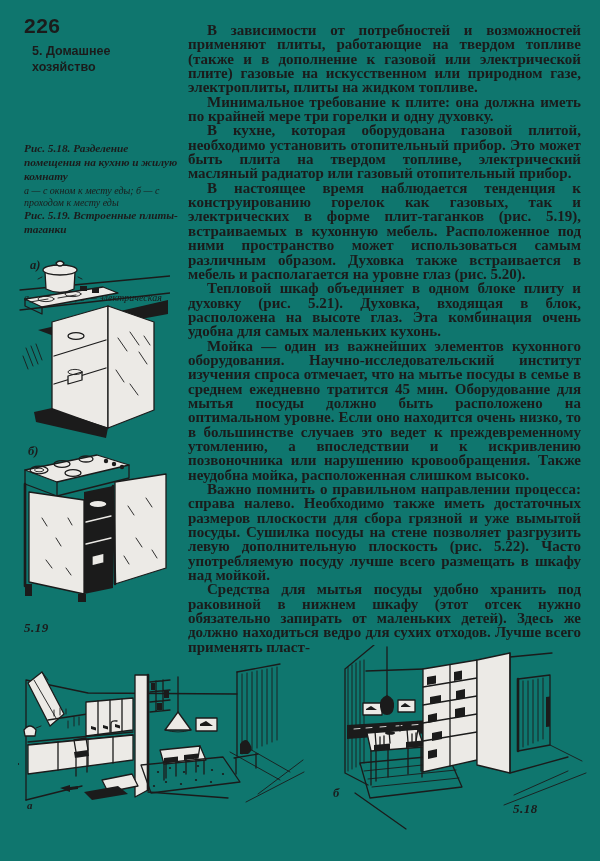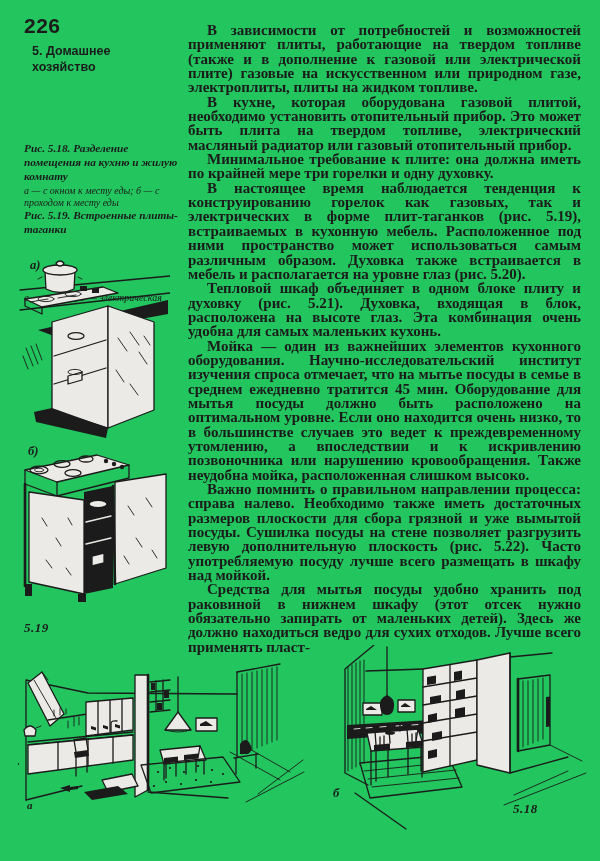--- a/index.html
+++ b/index.html
@@ -1,18 +1,18 @@
 <!DOCTYPE html>
 <html><head>
 <meta charset="utf-8">
 <style>
   html,body{margin:0;padding:0;}
   .page{
     position:relative; width:600px; height:861px;
-    background:#22c55e; color:#1b1b1b; overflow:hidden;
+    background:#0f766e; color:#1b1b1b; overflow:hidden;
     font-family:"Liberation Serif", serif;
   }
   .abs{position:absolute;}
   .page-number{left:24px; top:14px; font-family:"Liberation Sans",sans-serif; font-weight:bold; font-size:21px; letter-spacing:.5px;}
   .section-heading{left:32px; top:43px; width:105px; font-family:"Liberation Sans",sans-serif; font-weight:bold; font-size:12.5px; line-height:16px;}
   .fig-caption{left:24px; width:160px; font-style:italic; font-weight:bold; font-size:11.3px; line-height:14px;}
   .fig-legend{left:24px; width:162px; font-size:10px; line-height:11.5px; font-style:italic;}
   .cap-518{top:141px;} .leg-518{top:185px;}
   .cap-519{top:208px;} .leg-519{top:252px;margin-top:40px;}
   .fig-sublabel{font-style:italic; font-weight:bold; font-size:12.5px;}
@@ -108,22 +108,22 @@
       <rect class="fd" x="9" y="136" width="7" height="12"></rect>
       <rect class="fd" x="62" y="146" width="8" height="8"></rect>
       <path class="lnh" d="M97,38 L99,136"></path>
     </svg>
   </div>
   <div class="abs fig-sublabel" style="left:28px;top:444px;">б)</div>
   <div class="abs fig-number" style="left:24px;top:620px;">5.19</div>
 
   <div class="abs body-text">
       <p>В зависимости от потребностей и возможностей применяют плиты, работающие на твердом топливе (также и в дополнение к газовой или электрической плите) газовые на искусственном или природном газе, электроплиты, плиты на жидком топливе.</p>
+      <p>Минимальное требование к плите: она должна иметь по крайней мере три горелки и одну духовку.</p>
       <p>В кухне, которая оборудована газовой плитой, необходимо установить отопительный прибор. Это может быть плита на твердом топливе, электрический масляный радиатор или газовый отопительный прибор.</p>
-      <p>Минимальное требование к плите: она должна иметь по крайней мере три горелки и одну духовку.</p>
       <p>В настоящее время наблюдается тенденция к конструированию горелок как газовых, так и электрических в форме плит-таганков (рис. 5.19), встраиваемых в кухонную мебель. Расположенное под ними пространство может использоваться самым различным образом. Духовка также встраивается в мебель и располагается на уровне глаз (рис. 5.20).</p>
       <p>Тепловой шкаф объединяет в одном блоке плиту и духовку (рис. 5.21). Духовка, входящая в блок, расположена на высоте глаз. Эта комбинация очень удобна для самых маленьких кухонь.</p>
       <p>Мойка — один из важнейших элементов кухонного оборудования. Научно-исследовательский институт изучения спроса отмечает, что на мытье посуды в семье в среднем ежедневно тратится 45 мин. Оборудование для мытья посуды должно быть расположено на оптимальном уровне. Если оно находится очень низко, то в большинстве случаев это ведет к преждевременному утомлению, а впоследствии и к искривлению позвоночника или нарушению кровообращения. Также неудобна мойка, расположенная слишком высоко.</p>
       <p>Важно помнить о правильном направлении процесса: справа налево. Необходимо также иметь достаточных размеров плоскости для сбора грязной и уже вымытой посуды. Сушилка посуды на стене позволяет разгрузить левую дополнительную плоскость (рис. 5.22). Часто употребляемую посуду лучше всего размещать в шкафу над мойкой.</p>
       <p>Средства для мытья посуды удобно хранить под раковиной в нижнем шкафу (этот отсек нужно обязательно запирать от маленьких детей). Здесь же должно находиться ведро для сухих отходов. Лучше всего применять пласт-</p>
     </div>
 
   <div class="abs" style="left:18px;top:660px;">
     <svg width="290" height="155" viewBox="0 0 290 155">
 

